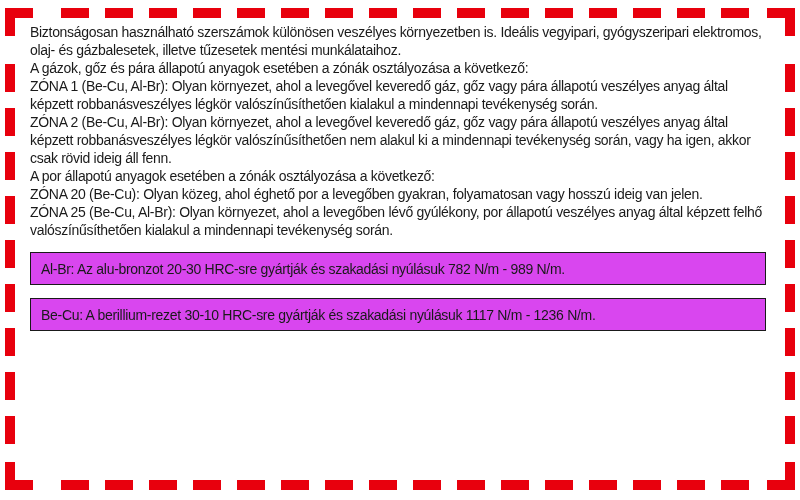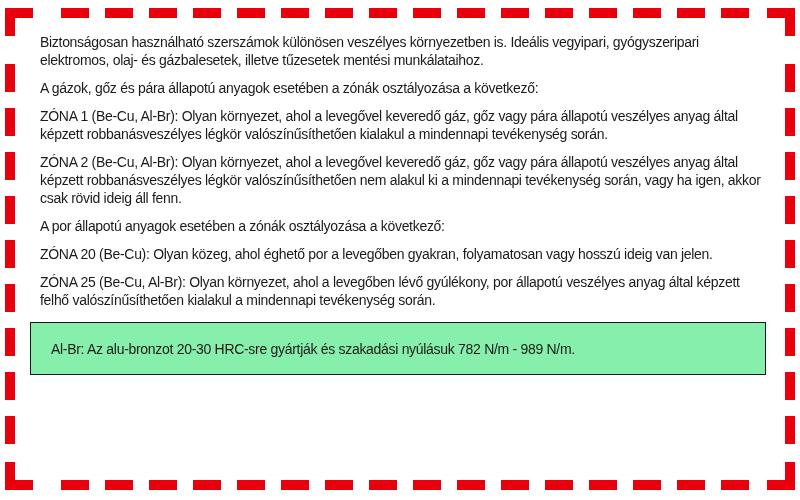--- a/index.html
+++ b/index.html
@@ -35,29 +35,29 @@
     background: repeating-linear-gradient(180deg, transparent 0 16px, var(--accent) 16px 44px); }
 
   
   .content {
     position: absolute;
     left: 30px; right: 28px; top: 23px;
     font-size: 14px;
     line-height: 18px;
     letter-spacing: -0.3px;
   }
-  .content p { margin: 10px; }
+  .content p { margin: 0; }
   .gap { margin-top: 13px; }
   .heading { }
   .note-box {
     margin-top: 13px;
     margin-right: 6px;
     border: 1px solid var(--ink);
     padding: 7px 10px 6px 10px;
-    background: #86efac;
+    background: #d946ef;
   }
 </style>
 </head>
 <body>
 
 <div class="frame">
 
   <div>
     <div class="corner c-tl-h"></div>
     <div class="corner c-tl-v"></div>
@@ -86,15 +86,18 @@
     <section>
       <p class="heading gap">A por állapotú anyagok esetében a zónák osztályozása a következő:</p>
       <p>ZÓNA 20 (Be-Cu): Olyan közeg, ahol éghető por a levegőben gyakran, folyamatosan vagy hosszú ideig van jelen.</p>
       <p class="gap">ZÓNA 25 (Be-Cu, Al-Br): Olyan környezet, ahol a levegőben lévő gyúlékony, por állapotú veszélyes anyag által képzett felhő valószínűsíthetően kialakul a mindennapi tevékenység során.</p>
     </section>
 
     <div class="note-box">
       <p>Al-Br: Az alu-bronzot 20-30 HRC-sre gyártják és szakadási nyúlásuk 782 N/m - 989 N/m.</p>
     </div>
 
+    <div class="note-box">
+      <p>Be-Cu: A berillium-rezet 30-10 HRC-sre gyártják és szakadási nyúlásuk 1117 N/m - 1236 N/m.</p>
+    </div>
 
   </div>
 </div>
 
 </body></html>

